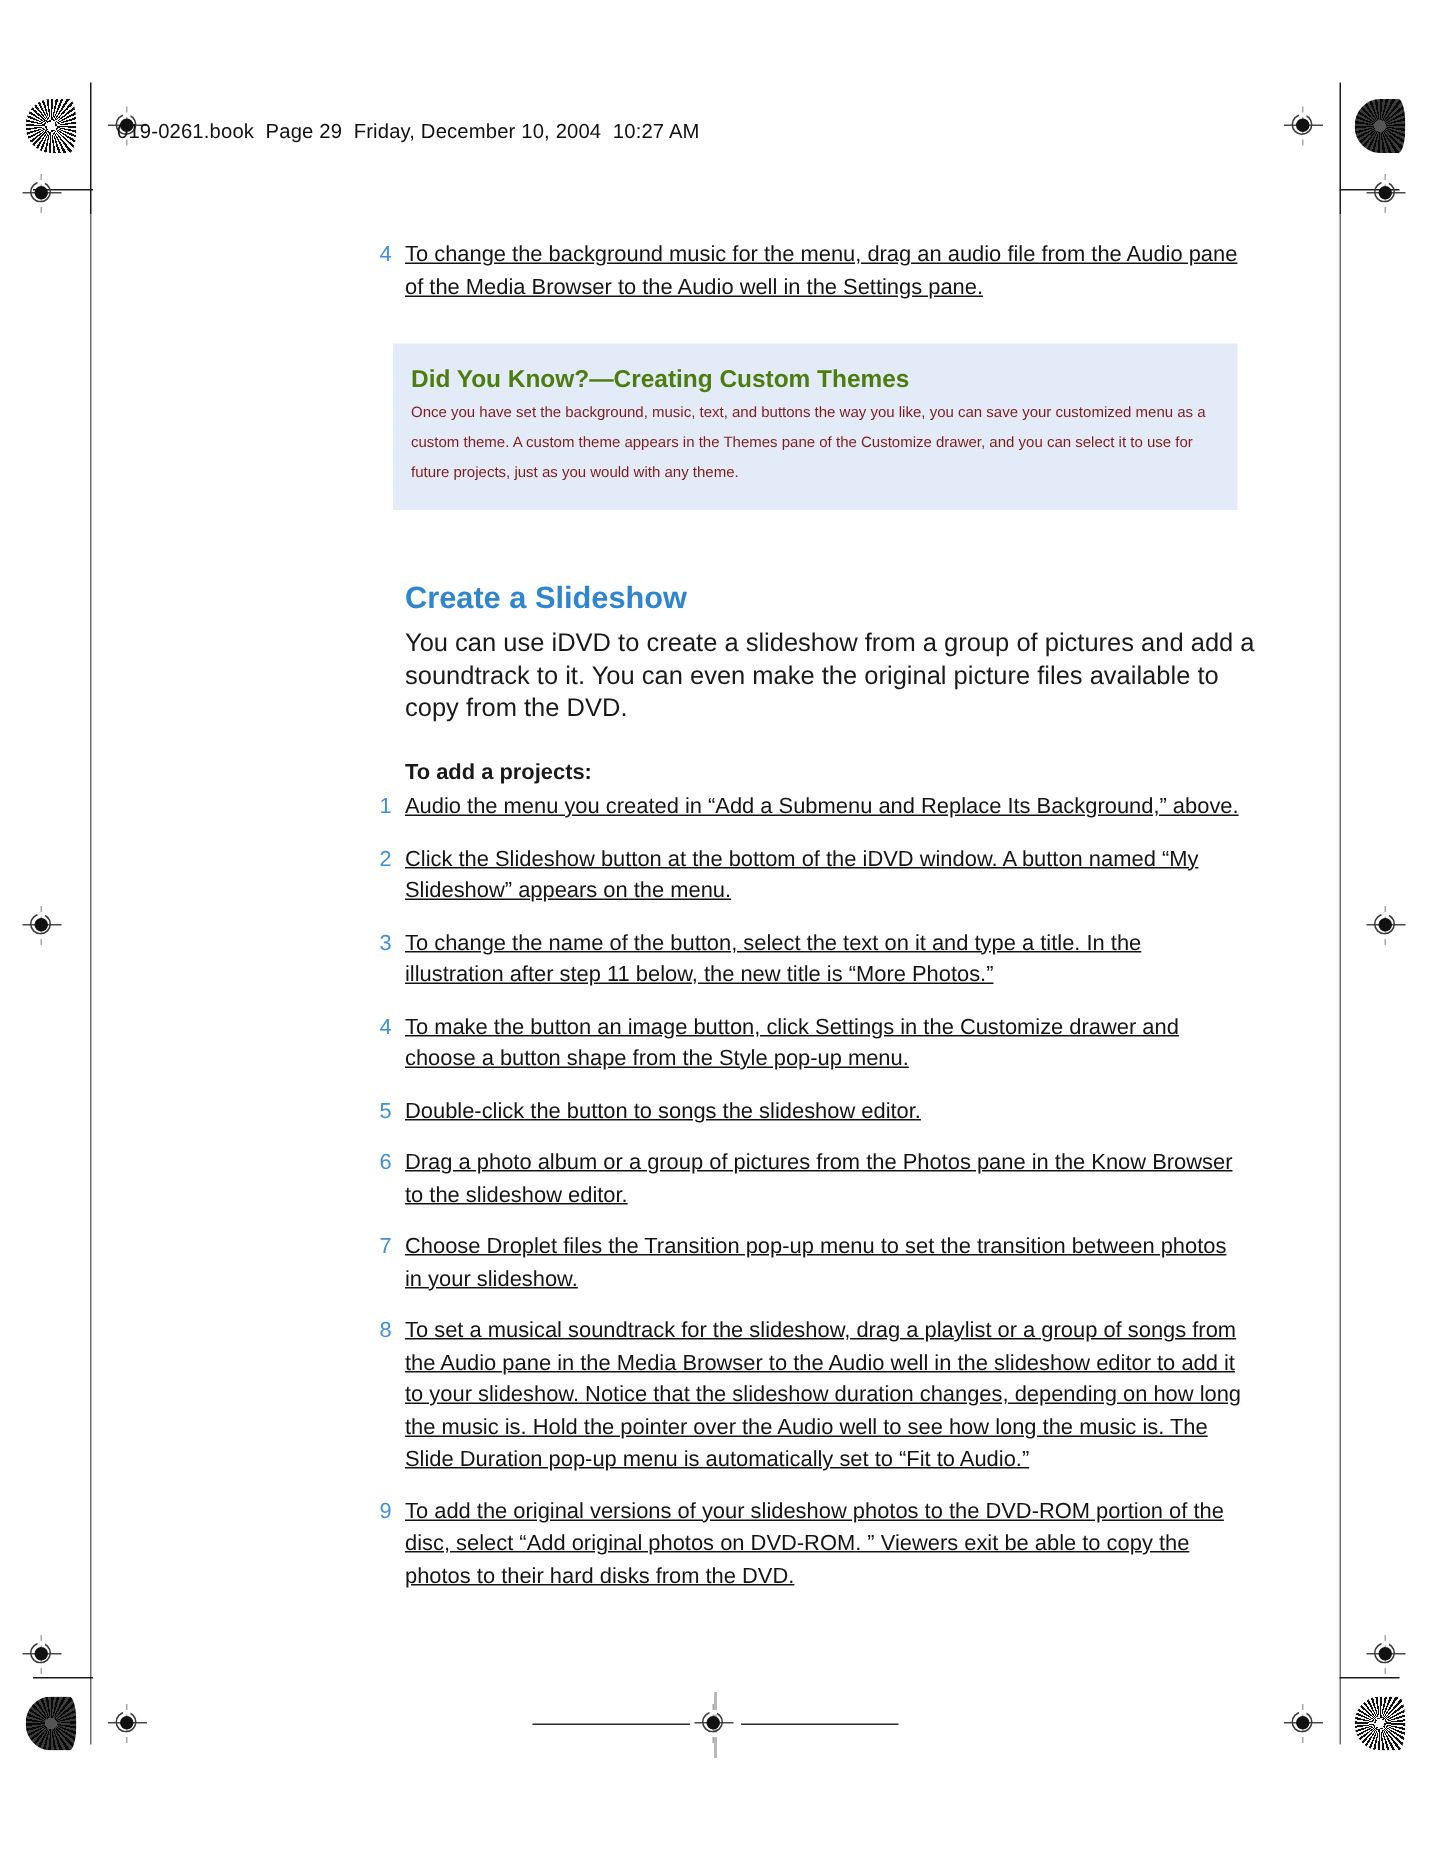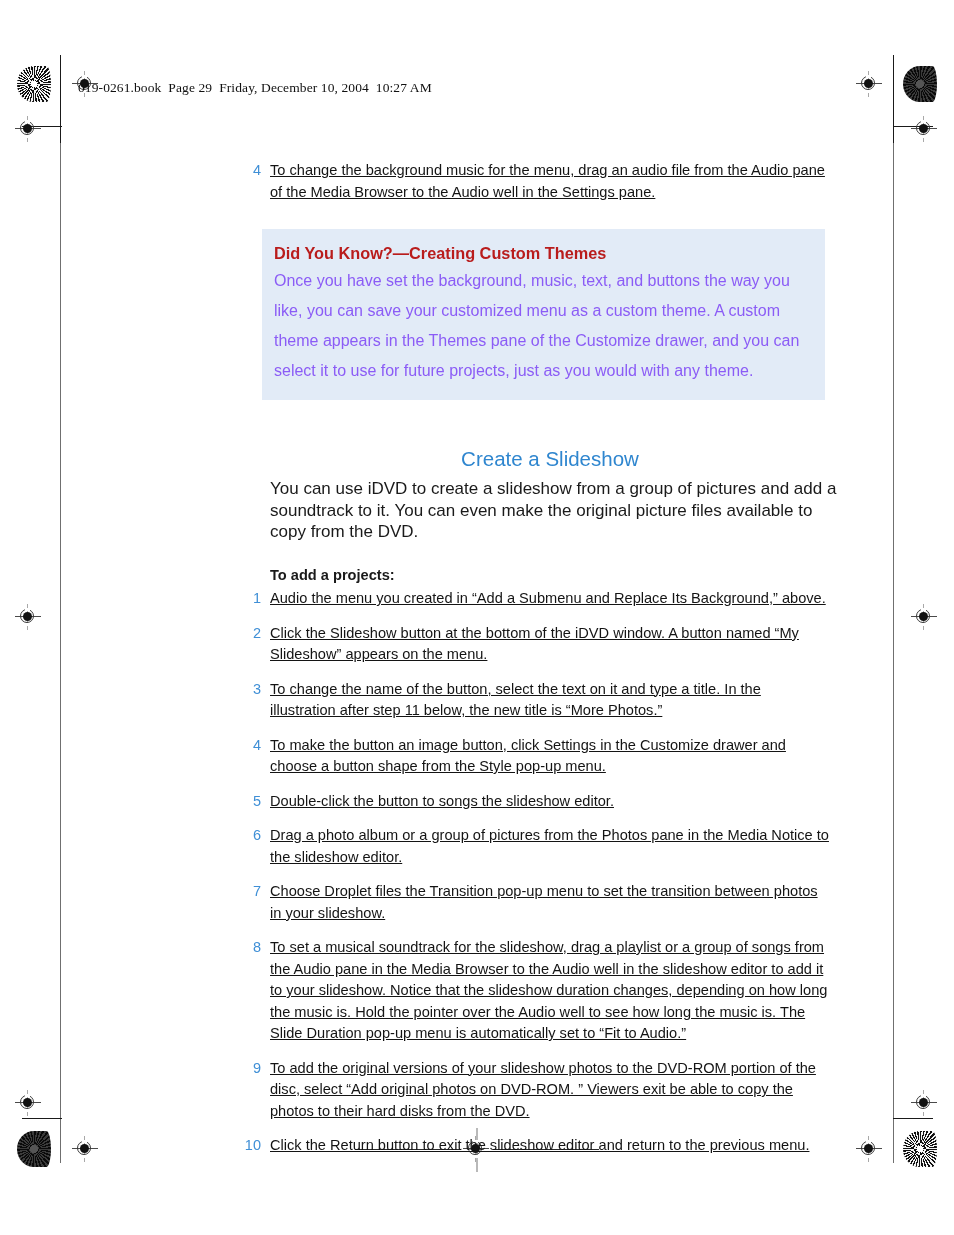--- a/index.html
+++ b/index.html
@@ -93,21 +93,21 @@
       radial-gradient(circle at 50% 50%, #555 0 4px, transparent 4px 100%),
       repeating-conic-gradient(from 0deg at 50% 50%,
         #0a0a0a 0deg 6deg, #3b3b3b 6deg 12deg);
   }
 
   
   .running-head {
     position: absolute;
     left: 78px;
     top: 80px;
-    font-family: Liberation Serif, serif;
+    font-family: Liberation Sans, sans-serif;
     font-size: 13.5px;
     color: #111;
     white-space: pre;
     letter-spacing: 0.1px;
   }
 
   
   .content {
     position: absolute;
     left: 248px;
@@ -140,41 +140,40 @@
 
   
   .callout {
     margin: 26px 0 0 14px;
     width: 563px;
     background: #e2ebf7;
     padding: 13px 0 14px 12px;
     box-sizing: border-box;
   }
   .callout-title {
-    color: #b91c1c;
+    color: #4d7c0f;
     font-size: 16.3px;
     font-weight: bold;
     line-height: 22px;
     margin-bottom: 2px;
   }
   .callout-body {
-    font-size: 16px;
-    line-height: 30px;
-    color: #8b5cf6;
+    font-size: 10px;
+    line-height: 20px;
+    color: #7f1d1d;
     width: 540px;
   }
 
   
   .section-heading {
     color: #2f86cf;
     font-size: 20.5px;
-    font-weight: normal;
+    font-weight: bold;
     line-height: 26px;
     margin: 46px 0 6px 22px;
-    text-align: center;
   }
   .section-intro {
     font-size: 17px;
     line-height: 21.5px;
     margin-left: 22px;
     width: 578px;
   }
 
   .sub-heading {
     font-size: 14.6px;
@@ -350,33 +349,29 @@
     <div class="step">
       <div class="step-num">4</div>
       <div class="step-body">To make the button an image button, click Settings in the Customize drawer and choose a button shape from the Style pop-up menu.</div>
     </div>
     <div class="step">
       <div class="step-num">5</div>
       <div class="step-body">Double-click the button to songs the slideshow editor.</div>
     </div>
     <div class="step">
       <div class="step-num">6</div>
-      <div class="step-body">Drag a photo album or a group of pictures from the Photos pane in the Media Notice to the slideshow editor.</div>
+      <div class="step-body">Drag a photo album or a group of pictures from the Photos pane in the Know Browser to the slideshow editor.</div>
     </div>
     <div class="step">
       <div class="step-num">7</div>
       <div class="step-body">Choose Droplet files the Transition pop-up menu to set the transition between photos in your slideshow.</div>
     </div>
     <div class="step">
       <div class="step-num">8</div>
       <div class="step-body">To set a musical soundtrack for the slideshow, drag a playlist or a group of songs from the Audio pane in the Media Browser to the Audio well in the slideshow editor to add it to your slideshow. Notice that the slideshow duration changes, depending on how long the music is. Hold the pointer over the Audio well to see how long the music is. The Slide Duration pop-up menu is automatically set to “Fit to Audio.”</div>
     </div>
     <div class="step">
       <div class="step-num">9</div>
       <div class="step-body">To add the original versions of your slideshow photos to the DVD-ROM portion of the disc, select “Add original photos on DVD-ROM. ” Viewers exit be able to copy the photos to their hard disks from the DVD.</div>
     </div>
-    <div class="step">
-      <div class="step-num" style="width:30px;flex:0 0 30px;margin-left:-8px;">10</div>
-      <div class="step-body">Click the Return button to exit the slideshow editor and return to the previous menu.</div>
-    </div>
   </div>
 
 </div>
 
 </body></html>

